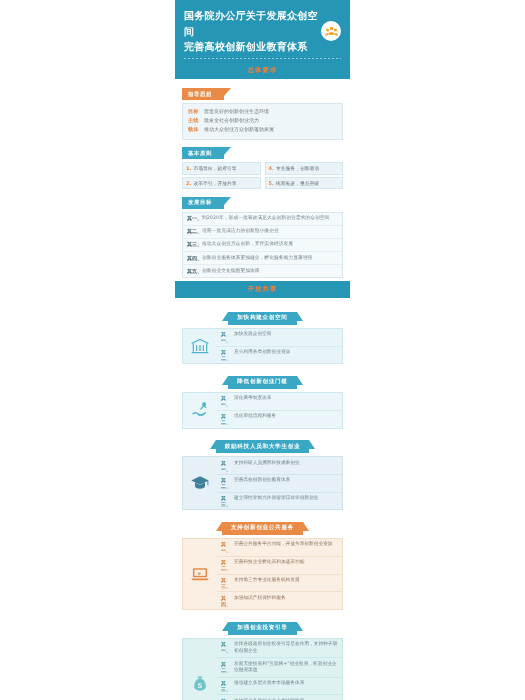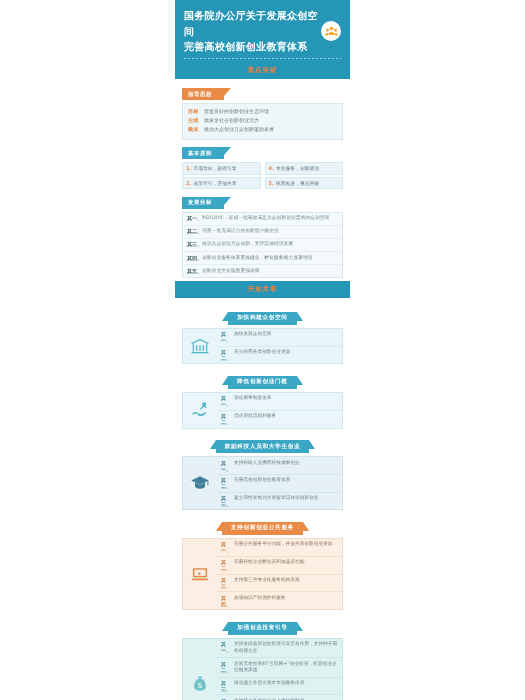--- a/index.html
+++ b/index.html
@@ -116,21 +116,21 @@
         <path d="M7 18c0-3.4 2.7-6 6-6s6 2.6 6 6z" fill="#f5a623"></path>
         <circle cx="5" cy="8" r="3" fill="#f5a623"></circle>
         <path d="M0 19c0-3 2.3-5 5-5 1 0 1.9.3 2.6.8C6 16.2 5.2 17.5 5 19z" fill="#f5a623"></path>
         <circle cx="21" cy="8" r="3" fill="#f5a623"></circle>
         <path d="M26 19c0-3-2.3-5-5-5-1 0-1.9.3-2.6.8 1.6 1.4 2.4 2.7 2.6 4.2z" fill="#f5a623"></path>
       </svg>
     </div>
     <div class="hero-dash"></div>
   </div>
 
-  <div class="band">重点突破</div>
+  <div class="band">总体要求</div>
 
   <div class="block">
 
     
     <div class="tab orange">指导思想</div>
     <div class="panel">
       <div class="kv">
         <span class="k">目标</span>
         <span class="v">营造良好的创新创业生态环境</span>
       </div>

